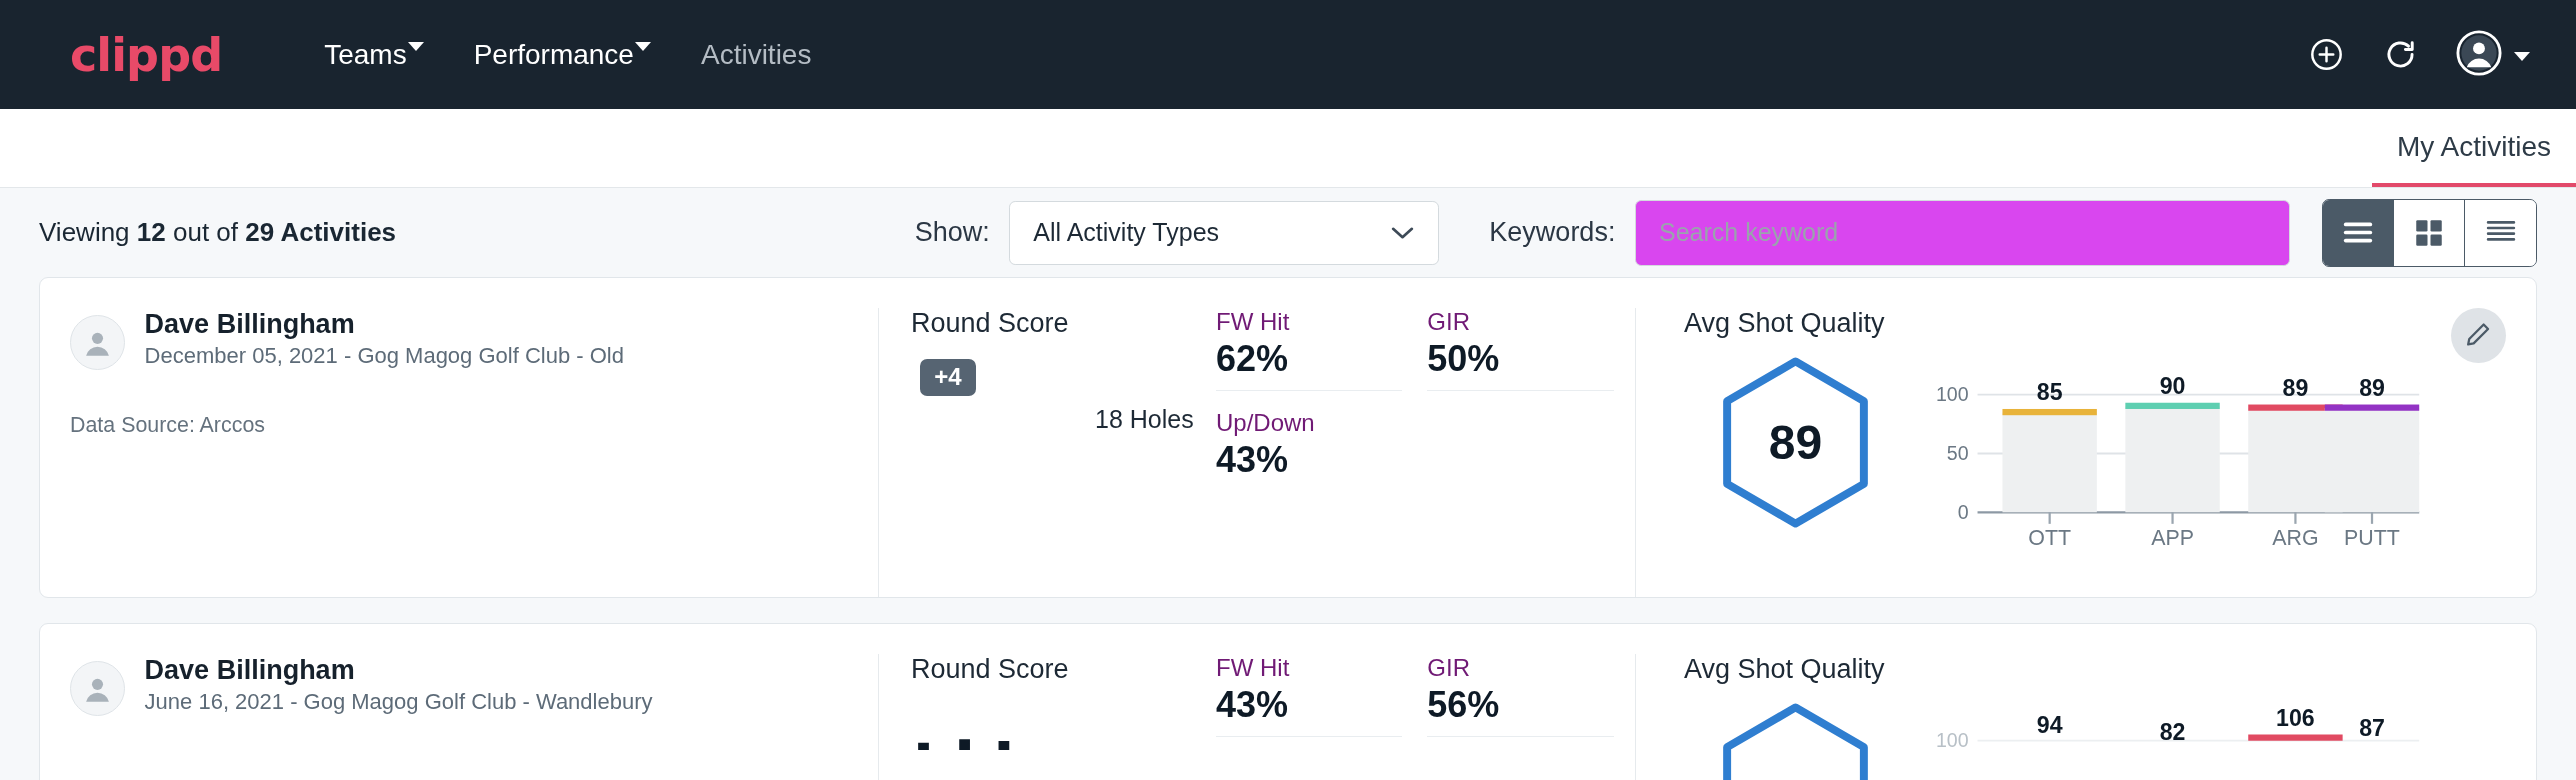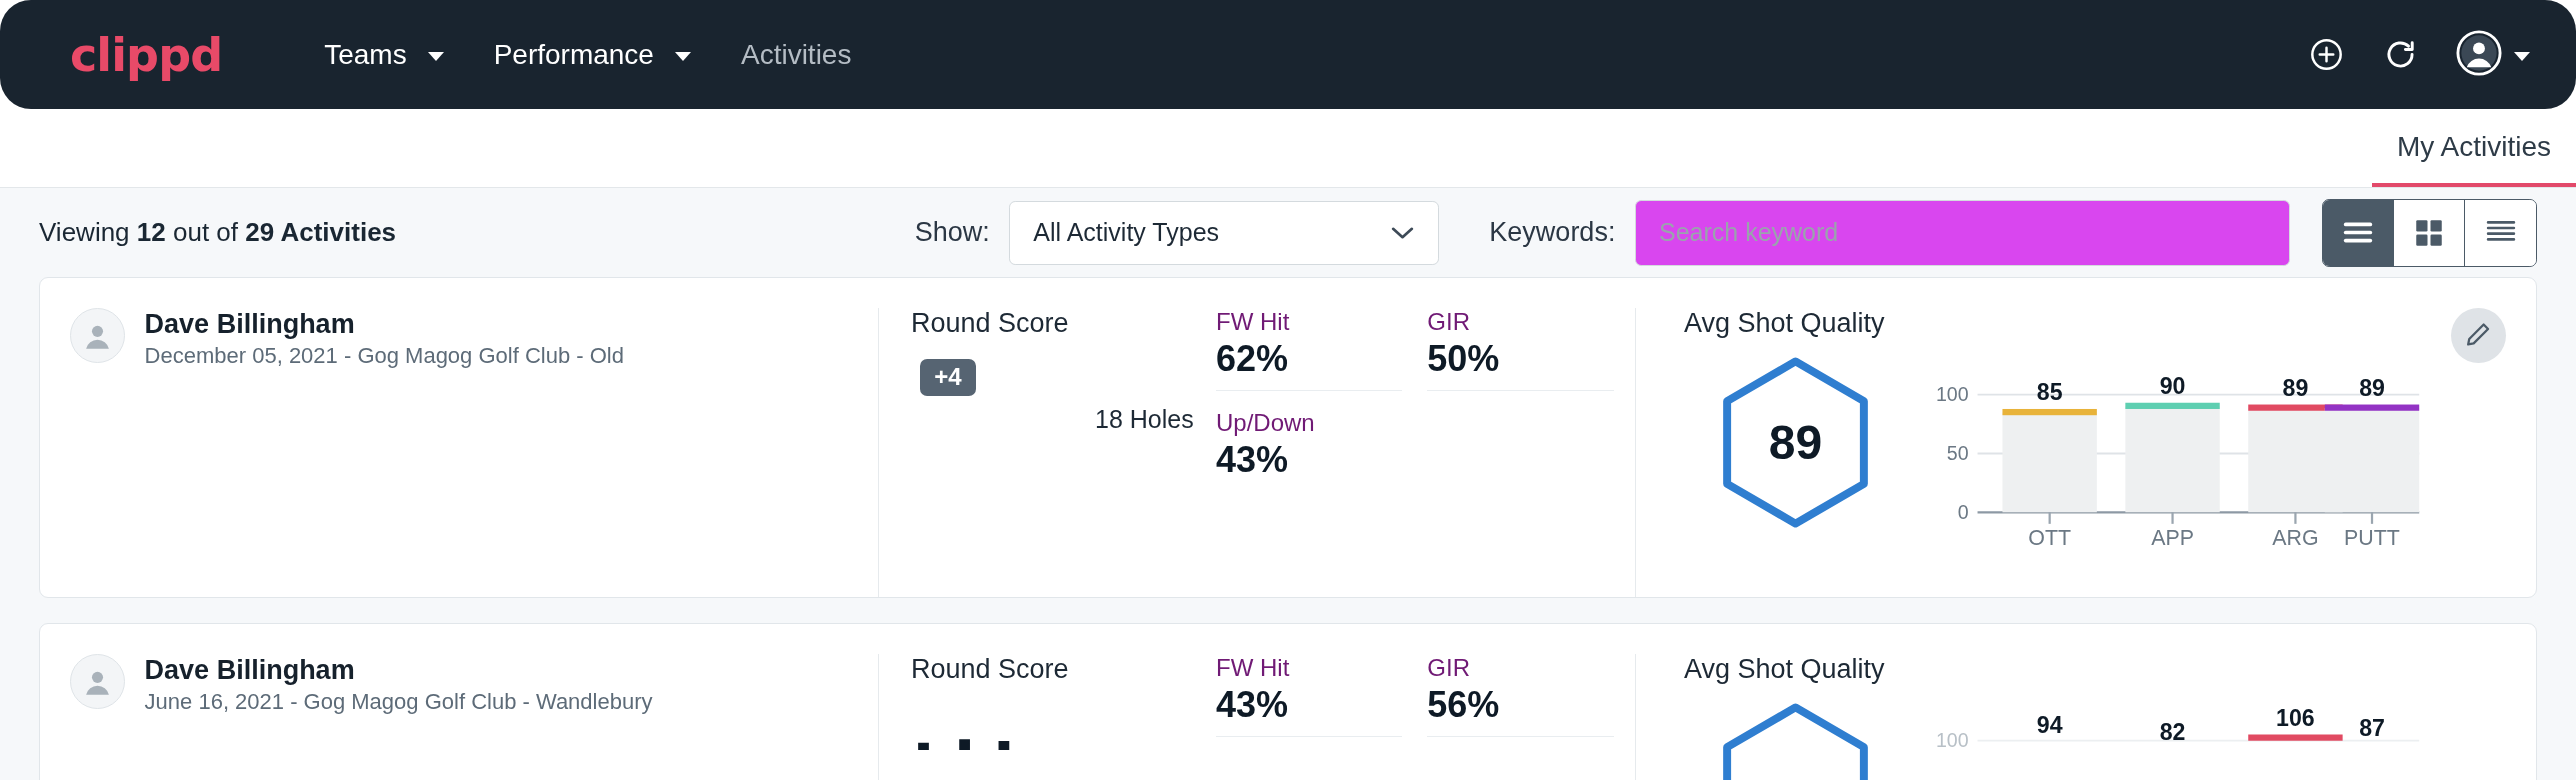--- a/index.html
+++ b/index.html
@@ -11,34 +11,33 @@
   }
 
   
   .topnav {
     height: 109px;
     background: #19242f;
     display: flex;
     align-items: center;
     padding: 0 46px 0 70px;
     position: relative;
-    border-radius: 31px;
   }
   .brand {
     font-size: 46px;
     font-weight: 700;
     color: #e84a68;
     letter-spacing: -0.9px;
     font-family: "DejaVu Sans", sans-serif;
     margin-right: 77px;
     line-height: 1;
   }
   .navitems { display: flex; align-items: center; gap: 0px; }
   .navitem {
-    display: flex; align-items: center; gap: 21px;
+    display: flex; gap: 1px;
     color: #ffffff;
     font-size: 28px;
     padding: 9px 25px;
     cursor: pointer;
     white-space: nowrap;
   }
   .navitem.muted { color: #b4bcc4; }
   .chev {
     width: 0; height: 0;
     border-left: 8px solid transparent;
@@ -155,21 +154,21 @@
     margin-bottom: 25px;
     display: flex;
     position: relative;
     padding: 30px 0 0 0;
   }
   .col-left {
     width: 839px;
     padding: 0 30px 0 30px;
     border-right: 0.9px solid #e6eaed;
   }
-  .ownerrow { display: flex; align-items: flex-start; gap: 19.6px; }
+  .ownerrow { display: flex; align-items: flex-end; gap: 19.6px; }
   .av {
     width: 55px; height: 55px;
     border-radius: 50%;
     background: #f3f5f7;
     border: 0.9px solid #dfe4e8;
     display: flex; align-items: center; justify-content: center;
     flex: none;
   }
   .owner-name { font-size: 27px; font-weight: 700; color: #16212c; line-height: 1.25; }
   .owner-sub { font-size: 22px; color: #5d6b78; line-height: 1.3; }
@@ -346,20 +345,21 @@
           <svg width="37" height="37" viewBox="0 0 24 24">
               <circle cx="12" cy="9.3" r="3.6" fill="#a9b2ba"></circle>
               <path d="M4.6 20.6a7.6 7.6 0 0 1 14.8 0z" fill="#a9b2ba"></path>
             </svg>
         </span>
         <span>
           <div class="owner-name">Dave Billingham</div>
           <div class="owner-sub">December 05, 2021 - Gog Magog Golf Club - Old</div>
         </span>
       </div>
+      <div class="card-src">Data Source: Arccos</div>
     </div>
 
     <div class="col-score">
       <div class="sec-label">Round Score</div>
       <div class="bigrow">
         <span class="badge">+4</span>
       </div>
       <div style="margin-top:-30px;margin-left:184px" class="holes">18 Holes</div>
     </div>
 

